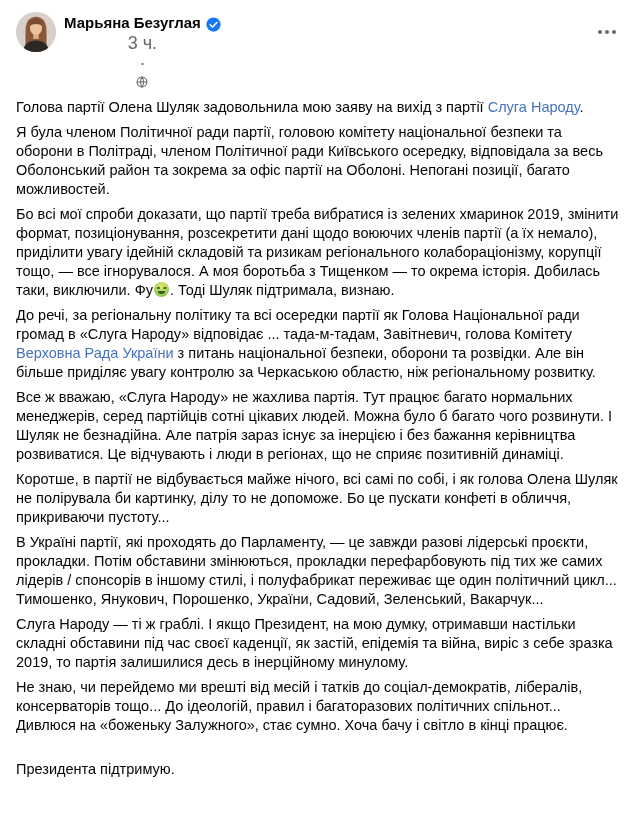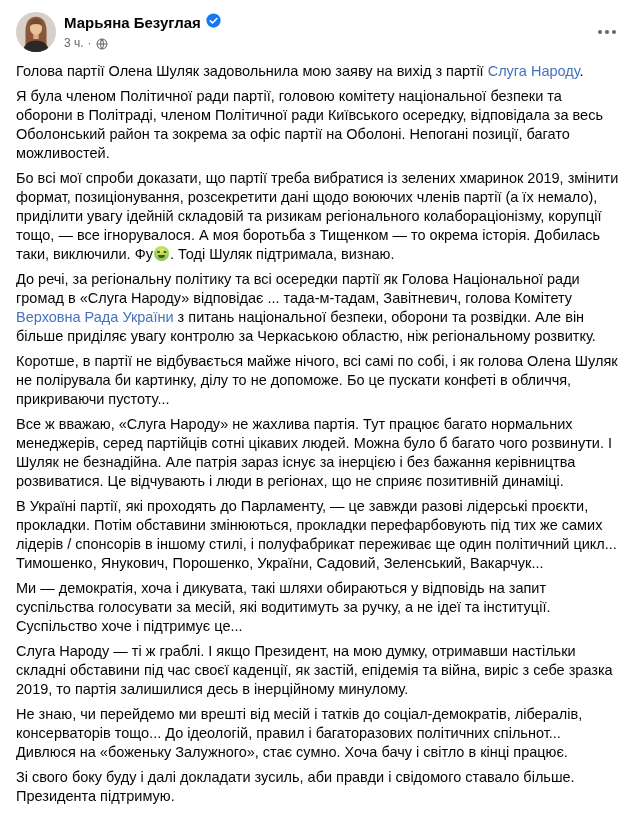--- a/index.html
+++ b/index.html
@@ -13,24 +13,24 @@
     -webkit-font-smoothing:antialiased;
   }
   .post{width:638px;padding:12px 16px 0;position:relative;}
   .post-header{display:flex;align-items:flex-start;margin-bottom:10px;position:relative;}
   .avatar{
     width:40px;height:40px;border-radius:50%;overflow:hidden;flex:0 0 40px;
     cursor:pointer;box-shadow:inset 0 0 0 1px rgba(0,0,0,.08);
   }
   .avatar svg{display:block;}
   .header-text{margin-left:8px;padding-top:1px;min-width:0;}
-  .name-row{display:flex;align-items:flex-start;gap:5px;}
+  .name-row{display:flex;align-items:flex-end;gap:5px;}
   .name{font-size:15px;font-weight:700;color:var(--text);line-height:19px;cursor:pointer;}
   .verified{display:inline-flex;align-items:center;}
-  .meta-row{display:flex;align-items:center;gap:4px;font-size:12px;color:var(--meta);margin-top:3px;line-height:16px;}
+  .meta-row{display:flex;align-items:center;gap:4px;font-size:18px;color:var(--meta);margin-top:3px;line-height:16px;flex-direction:column;}
   .meta-row .timestamp{cursor:pointer;}
   .globe{display:inline-flex;align-items:center;margin-top:1px;}
   .more-btn{
     position:absolute;right:0;top:8px;display:flex;gap:3px;align-items:center;
     padding:10px 6px;border-radius:18px;cursor:pointer;
   }
   .more-btn i{width:4px;height:4px;border-radius:50%;background:#606770;display:block;}
   .post-body{font-size:14.5px;line-height:19px;color:var(--text);word-wrap:break-word;}
   .paragraph{margin:0 0 6px;}
   a.inline-link{color:var(--link);text-decoration:none;cursor:pointer;}
@@ -94,22 +94,21 @@
         <i></i>
     </div>
 
   </div>
 
   <div class="post-body" id="post-content">
       <div class="paragraph"><span>Голова партії Олена Шуляк задовольнила мою заяву на вихід з партії </span><a href="#" class="inline-link">Слуга Народу</a><span>.</span></div>
       <div class="paragraph"><span>Я була членом Політичної ради партії, головою комітету національної безпеки та оборони в Політраді, членом Політичної ради Київського осередку, відповідала за весь Оболонський район та зокрема за офіс партії на Оболоні. Непогані позиції, багато можливостей.</span></div>
       <div class="paragraph"><span>Бо всі мої спроби доказати, що партії треба вибратися із зелених хмаринок 2019, змінити формат, позиціонування, розсекретити дані щодо воюючих членів партії (а їх немало), приділити увагу ідейній складовій та ризикам регіонального колабораціонізму, корупції тощо, — все ігнорувалося. А моя боротьба з Тищенком — то окрема історія. Добилась таки, виключили. Фу</span><span class="emoji-nauseated" aria-label="🤢"></span><span>. Тоді Шуляк підтримала, визнаю.</span></div>
       <div class="paragraph"><span>До речі, за регіональну політику та всі осередки партії як Голова Національної ради громад в «Слуга Народу» відповідає ... тада-м-тадам, Завітневич, голова Комітету </span><a href="#" class="inline-link">Верховна Рада України</a><span> з питань національної безпеки, оборони та розвідки. Але він більше приділяє увагу контролю за Черкаською областю, ніж регіональному розвитку.</span></div>
+      <div class="paragraph"><span>Все ж вважаю, «Слуга Народу» не жахлива партія. Тут працює багато нормальних менеджерів, серед партійців сотні цікавих людей. Можна було б багато чого розвинути. І Шуляк не безнадійна. Але патрія зараз існує за інерцією і без бажання керівництва розвиватися. Це відчувають і люди в регіонах, що не сприяє позитивній динаміці.</span></div>
       <div class="paragraph"><span>Коротше, в партії не відбувається майже нічого, всі самі по собі, і як голова Олена Шуляк не полірувала би картинку, ділу то не допоможе. Бо це пускати конфеті в обличчя, прикриваючи пустоту...</span></div>
-      <div class="paragraph"><span>Все ж вважаю, «Слуга Народу» не жахлива партія. Тут працює багато нормальних менеджерів, серед партійців сотні цікавих людей. Можна було б багато чого розвинути. І Шуляк не безнадійна. Але патрія зараз існує за інерцією і без бажання керівництва розвиватися. Це відчувають і люди в регіонах, що не сприяє позитивній динаміці.</span></div>
       <div class="paragraph"><span>В Україні партії, які проходять до Парламенту, — це завжди разові лідерські проєкти, прокладки. Потім обставини змінюються, прокладки перефарбовують під тих же самих лідерів / спонсорів в іншому стилі, і полуфабрикат переживає ще один політичний цикл...</span><br><span>Тимошенко, Янукович, Порошенко, України, Садовий, Зеленський, Вакарчук...</span></div>
-      <div class="paragraph"><span>Ми — демократія, хоча і дикувата, такі шляхи обираються у відповідь на запит суспільства голосувати за месій, які водитимуть за ручку, а не ідеї та інституції.</span><br><span>Суспільство хоче і підтримує це...</span></div>
       <div class="paragraph"><span>Слуга Народу — ті ж граблі. І якщо Президент, на мою думку, отримавши настільки складні обставини під час своєї каденції, як застій, епідемія та війна, виріс з себе зразка 2019, то партія залишилися десь в інерційному минулому.</span></div>
       <div class="paragraph"><span>Не знаю, чи перейдемо ми врешті від месій і татків до соціал-демократів, лібералів, консерваторів тощо... До ідеологій, правил і багаторазових політичних спільнот... Дивлюся на «боженьку Залужного», стає сумно. Хоча бачу і світло в кінці працює.</span></div>
-      <div class="paragraph"><span>Зі свого боку буду і далі докладати зусиль, аби правди і свідомого ставало більше.</span><br><span>Президента підтримую.</span></div>
+      <div class="paragraph"><br><span>Президента підтримую.</span></div>
     </div>
 
 </div>
 
 </body></html>

